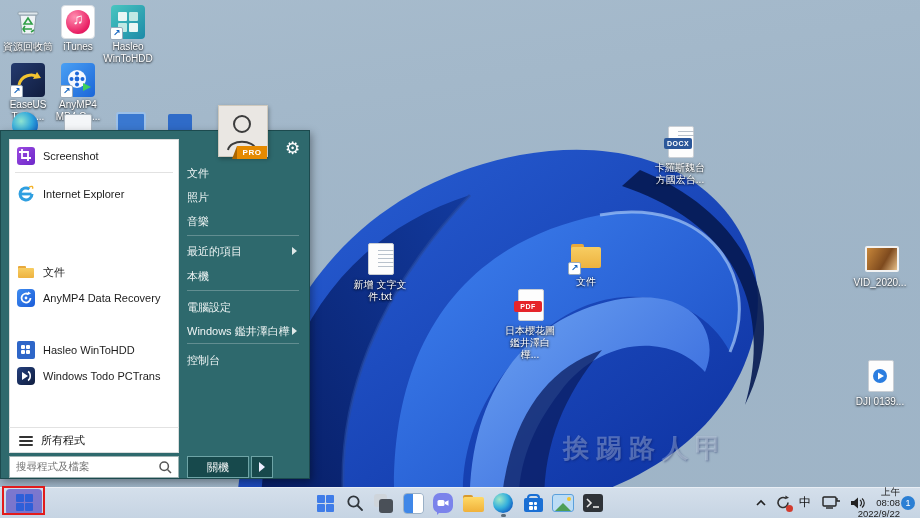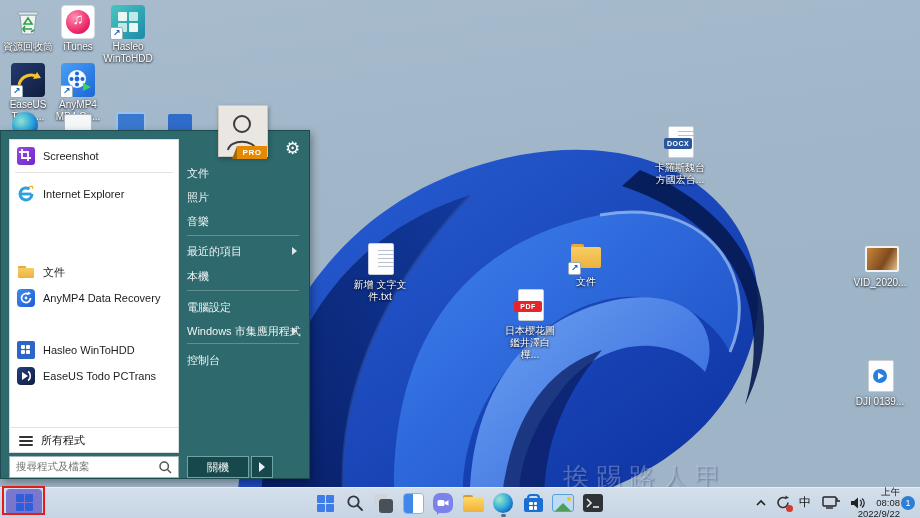--- a/index.html
+++ b/index.html
@@ -71,22 +71,22 @@
   .winlogo{display:grid;grid-template-columns:8px 8px;grid-template-rows:8px 8px;gap:1px;}
   .winlogo i{background:#2e5fd8;border-radius:1px;}
   .winlogo.lite i{background:#3f7ce8;}
   .tray{position:absolute;top:487px;height:31px;display:flex;align-items:center;cursor:default;}
   .clock{font-size:9.5px;line-height:11px;color:#1b1b1b;text-align:right;}
   #badge1{position:absolute;left:901px;top:496px;width:14px;height:14px;border-radius:50%;background:#2b7fd4;color:#fff;
     font-size:9px;line-height:14px;text-align:center;}
   #ime{font-size:12px;color:#111;}
 
   
-  #watermark{left:563px;top:431px;font-size:26px;font-weight:normal;letter-spacing:7px;
-    color:rgba(235,245,255,.30);text-shadow:1px 1px 2px rgba(10,20,80,.35);white-space:nowrap;margin-top:29px;}
+  #watermark{left:563px;top:431px;font-size:26px;font-weight:bold;letter-spacing:7px;
+    color:rgba(235,245,255,.30);text-shadow:1px 1px 2px rgba(10,20,80,.35);white-space:nowrap;}
 
   
   .rsq{border-radius:4px;width:100%;height:100%;position:relative;overflow:hidden;}
 </style>
 </head>
 <body>
 
 <div id="screen">
 
   <svg class="abs" style="left:0;top:0" width="920" height="518" viewBox="0 0 920 518" preserveAspectRatio="none">
@@ -328,21 +328,21 @@
 
       <div class="mitem" style="top:224px">
         <div class="mi18">
           <div class="rsq" style="background:linear-gradient(135deg,#24407e,#101d3f);border-radius:4px;">
             <svg width="18" height="18" viewBox="0 0 18 18">
               <path d="M5,5 l6,4 -6,4 z" fill="#fff"></path>
               <path d="M11,4.5 c3,1.5 3,7.5 0,9" fill="none" stroke="#fff" stroke-width="1.5"></path>
             </svg>
           </div>
         </div>
-        <span class="lbl">EaseUS Todo PCTrans</span>
+        <span class="lbl">Windows Todo PCTrans</span>
       </div>
 
       <div id="allprog">
         <div class="burger">
             <i></i>
             <i></i>
             <i></i>
           </div>
         <span class="lbl">所有程式</span>
       </div>
@@ -375,21 +375,21 @@
       </div>
     <div class="ritem" style="top:110px">
         <span class="lbl">最近的項目</span>
         <div class="rarrow"></div>
       </div>
     <div class="rsep" style="top:159px"></div>
     <div class="ritem" style="top:166px">
         <span class="lbl">電腦設定</span>
       </div>
     <div class="ritem" style="top:190px">
-        <span class="lbl">Windows 市集應用程式</span>
+        <span class="lbl">Windows 鑑井澤白樺</span>
         <div class="rarrow"></div>
       </div>
     <div class="rsep" style="top:212px"></div>
     <div class="ritem" style="top:219px">
         <span class="lbl">控制台</span>
       </div>
   </div>
 
   <div id="avatar" class="abs">
     <svg width="46" height="48" viewBox="0 0 46 48">

